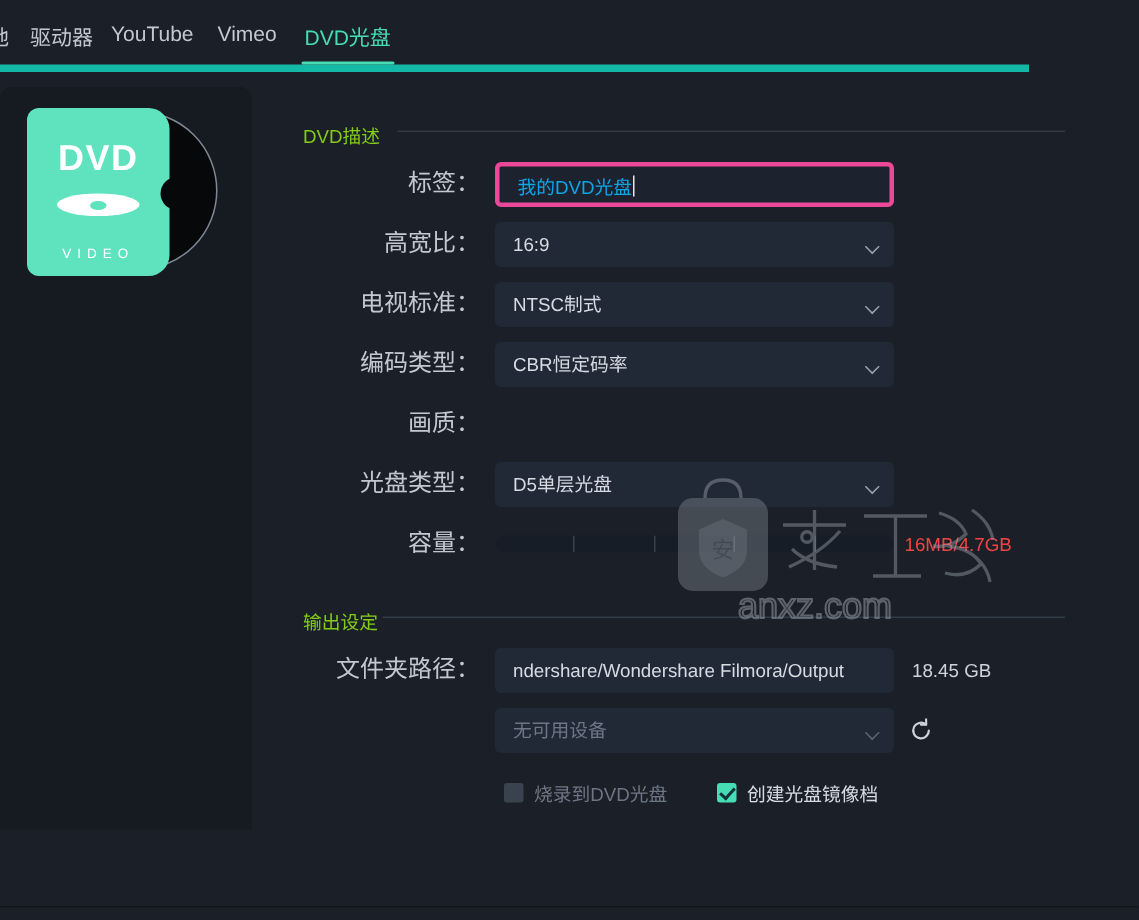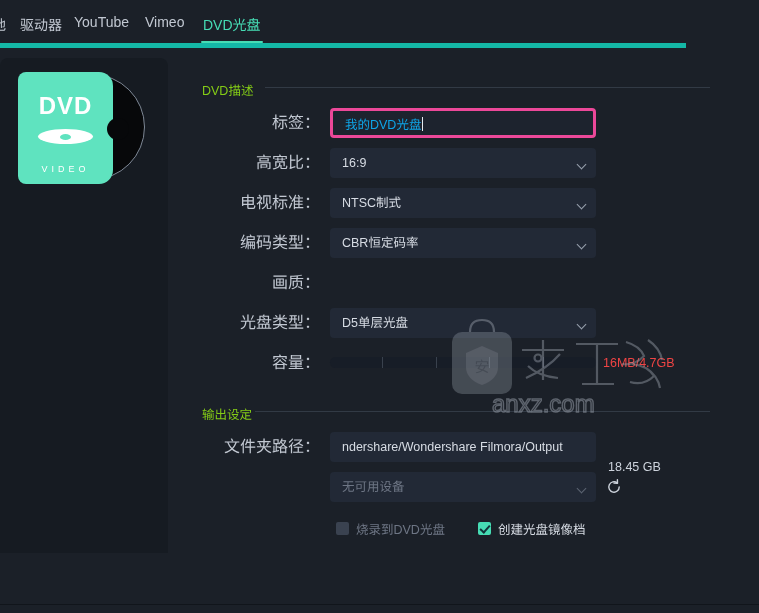--- a/index.html
+++ b/index.html
@@ -136,21 +136,21 @@
     display: flex;
   }
   .cap-seg { flex: 1; height: 11px; border-right: 1px solid #39414d; }
   .cap-seg:last-child { border-right: none; }
   .cap-text {
     position: absolute; left: 413px; top: 0; height: 30px; line-height: 30px;
     font-size: 12.5px; color: #ef4444; white-space: nowrap;
   }
   .side-text {
     position: absolute; left: 418px; top: 0; height: 30px; line-height: 30px;
-    font-size: 12.5px; color: #cdd3dc; white-space: nowrap; margin-top: 20px;
+    font-size: 12.5px; color: #cdd3dc; white-space: nowrap;
   }
   .refresh-btn {
     position: absolute; left: 415px; top: 6px; width: 18px; height: 18px; cursor: pointer;
   }
 
   
   .cbrow { position: absolute; display: flex; align-items: center; cursor: pointer; padding-left: 20px; }
   .cbox {
     width: 13px; height: 13px; border-radius: 2px; flex: 0 0 13px;
     position: relative; margin-right: 7px;

